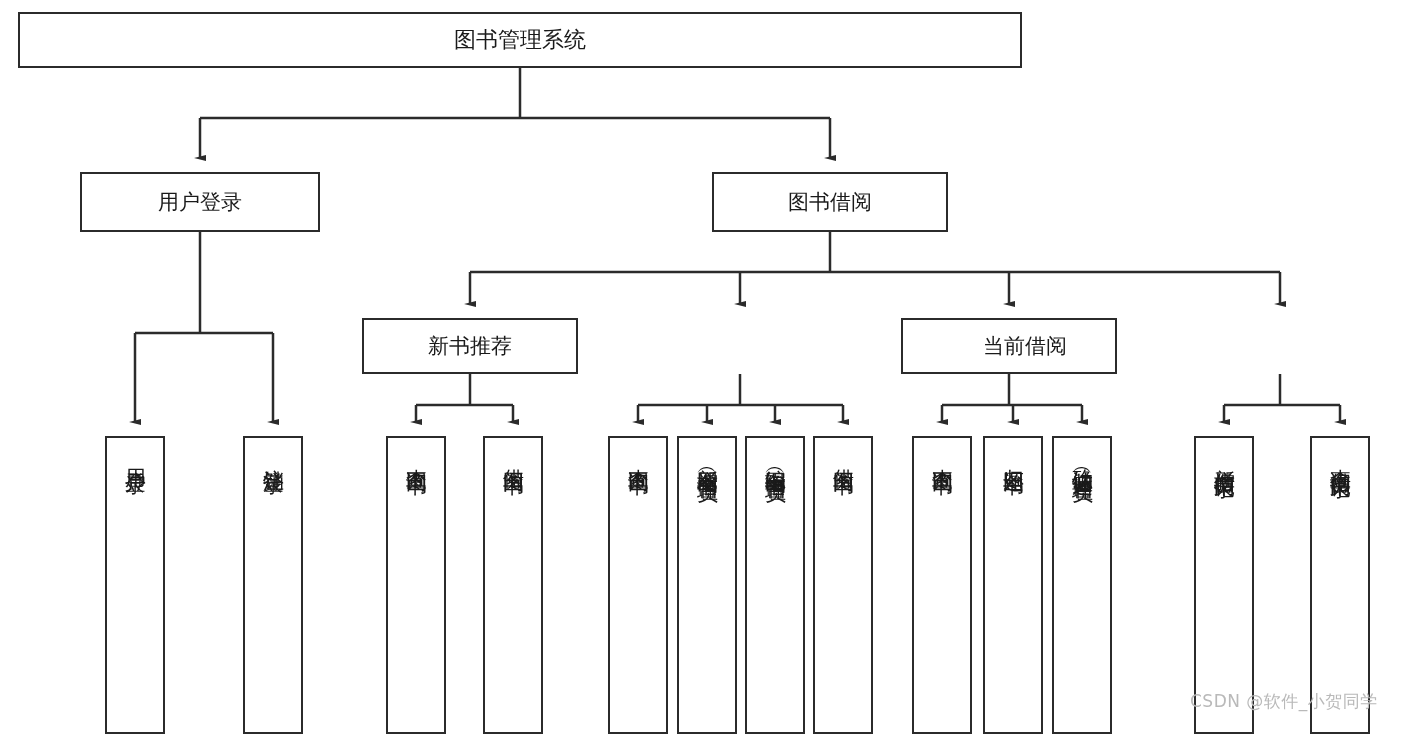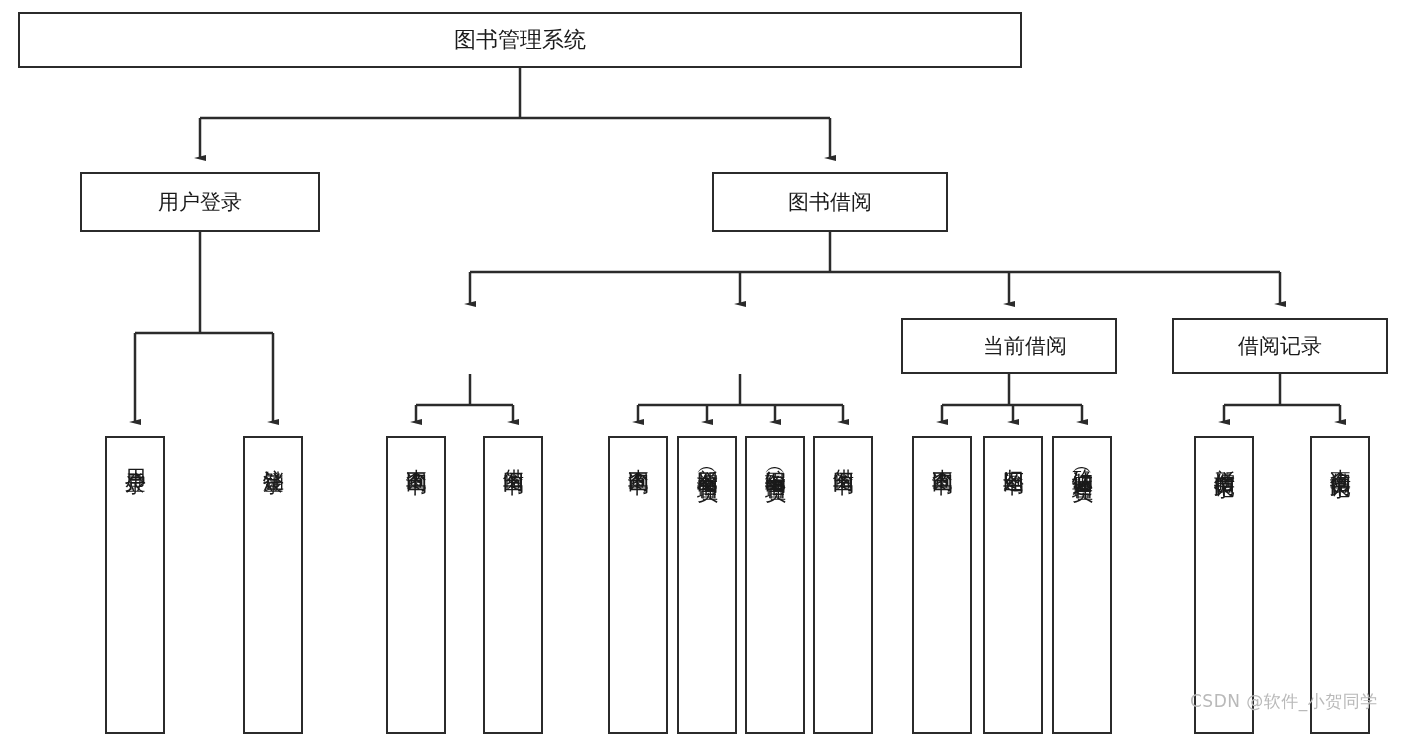--- a/index.html
+++ b/index.html
@@ -137,25 +137,25 @@
     <span class="label">图书管理系统</span>
   </div>
 
   <div class="node horizontal" style="left:80px; top:172px; width:240px; height:60px;">
     <span class="label">用户登录</span>
   </div>
   <div class="node horizontal" style="left:712px; top:172px; width:236px; height:60px;">
     <span class="label">图书借阅</span>
   </div>
 
+  <div class="node horizontal" style="left:362px; top:318px; width:216px; height:56px;">
+    <span class="label">新书推荐</span>
+  </div>
   <div class="node horizontal" style="left:901px; top:318px; width:216px; height:56px;padding-left:32px;">
     <span class="label">当前借阅</span>
-  </div>
-  <div class="node horizontal" style="left:1172px; top:318px; width:216px; height:56px;">
-    <span class="label">借阅记录</span>
   </div>
 
   <div class="node vertical" style="left:105px; top:436px; width:60px; height:298px;">
     <span class="label">用户登录</span>
   </div>
   <div class="node vertical" style="left:243px; top:436px; width:60px; height:298px;">
     <span class="label">注销登录</span>
   </div>
   <div class="node vertical" style="left:386px; top:436px; width:60px; height:298px;">
     <span class="label">查询图书</span>

